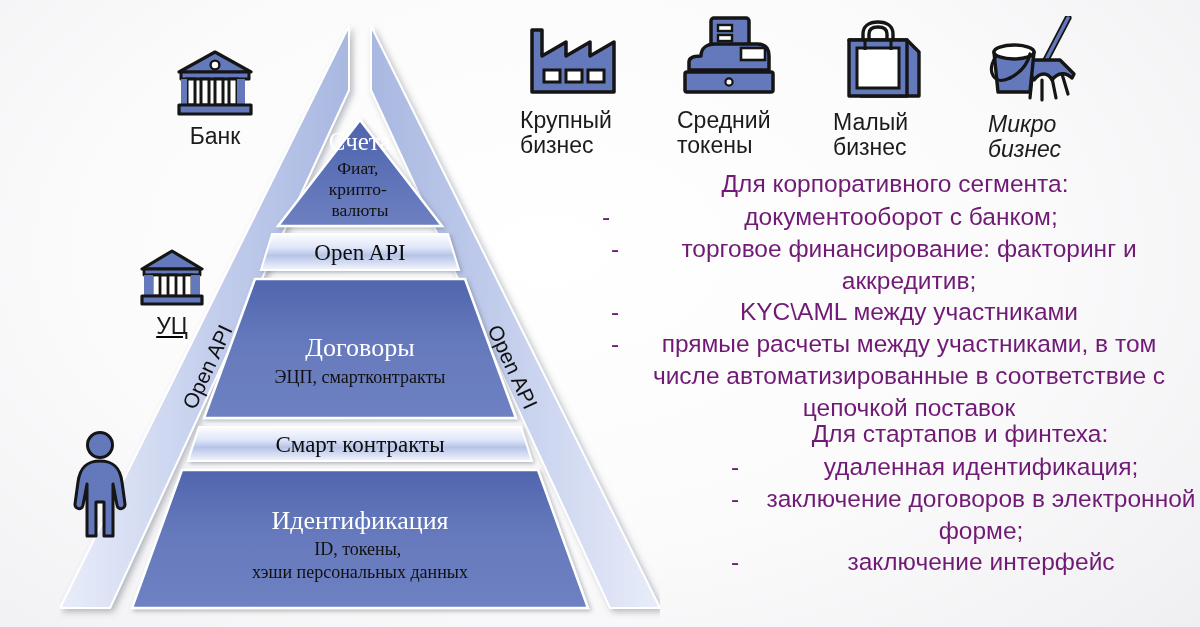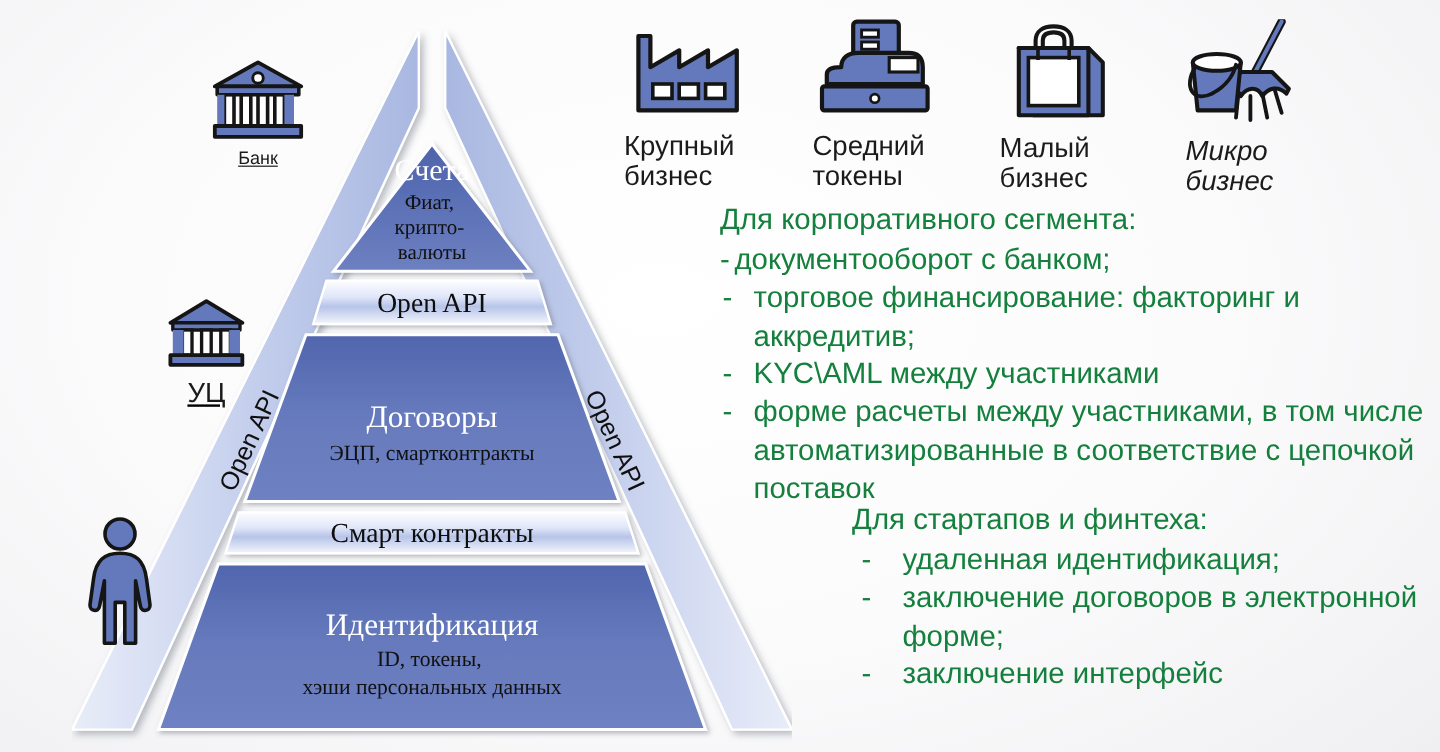--- a/index.html
+++ b/index.html
@@ -19,35 +19,35 @@
 
   
   .icon-block{position:absolute;text-align:center;}
   .icon-caption{
     font-family:"Liberation Sans", sans-serif;
     color:#1b1b1b;
     white-space:pre-line;
     line-height:1.08;
   }
   #bank-block{left:150px;top:48px;width:130px;}
-  #bank-block .icon-caption{font-size:15px;margin-top:2px;text-decoration:underline;}
+  #bank-block .icon-caption{font-size:23px;margin-top:2px;}
   #uc-block{left:112px;top:248px;width:120px;text-decoration:underline;}
   #uc-block .icon-caption{font-size:23px;margin-top:2px;}
   #person-block{left:60px;top:430px;width:80px;}
 
   
   .biz{position:absolute;text-align:left;width:150px;}
   .biz .icon-caption{font-size:23px;margin-top:4px;}
   #biz-large{left:520px;top:22px;}
   #biz-medium{left:677px;top:14px;}
   #biz-small{left:833px;top:18px;}
   #biz-micro{left:988px;top:16px;font-style:italic;}
 
   
-  .textblock{position:absolute;color:#15803d;}
+  .textblock{position:absolute;color:#701a75;text-align:center;}
   #corp-block{left:600px;top:168px;width:590px;}
   #startup-block{left:710px;top:418px;width:500px;}
 
   .tb-head{font-size:24.5px;line-height:1.30;margin:0 0 1px 0;}
   .tb-list{list-style:none;margin:0;padding:0;}
   .tb-list li{
     font-size:24.5px;line-height:1.30;
     display:flex;align-items:flex-start;
   }
   .tb-dash{flex:0 0 auto;}
@@ -246,21 +246,21 @@
       <li class="wide">
         <span class="tb-dash">-</span>
         <span class="tb-text">торговое финансирование: факторинг и аккредитив;</span>
       </li>
       <li class="wide">
         <span class="tb-dash">-</span>
         <span class="tb-text">KYC\AML между участниками</span>
       </li>
       <li class="wide">
         <span class="tb-dash">-</span>
-        <span class="tb-text">форме расчеты между участниками, в том числе автоматизированные в соответствие с цепочкой поставок</span>
+        <span class="tb-text">прямые расчеты между участниками, в том числе автоматизированные в соответствие с цепочкой поставок</span>
       </li>
     </ul>
   </div>
 
   <div class="textblock" id="startup-block">
     <div class="tb-head">Для стартапов и финтеха:</div>
     <ul class="tb-list">
       <li>
         <span class="tb-dash">-</span>
         <span class="tb-text">удаленная идентификация;</span>

